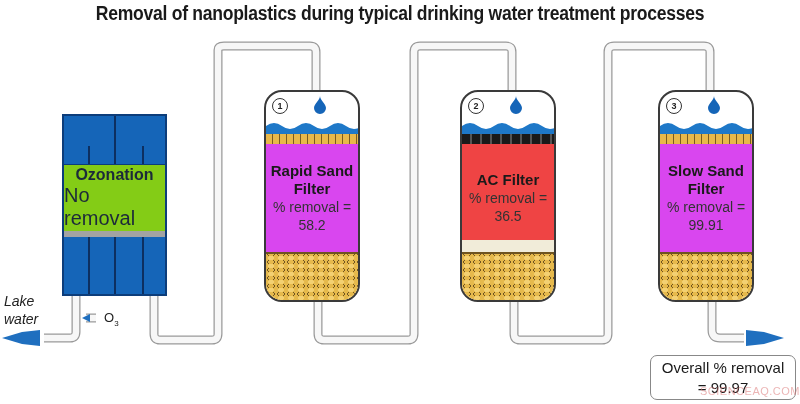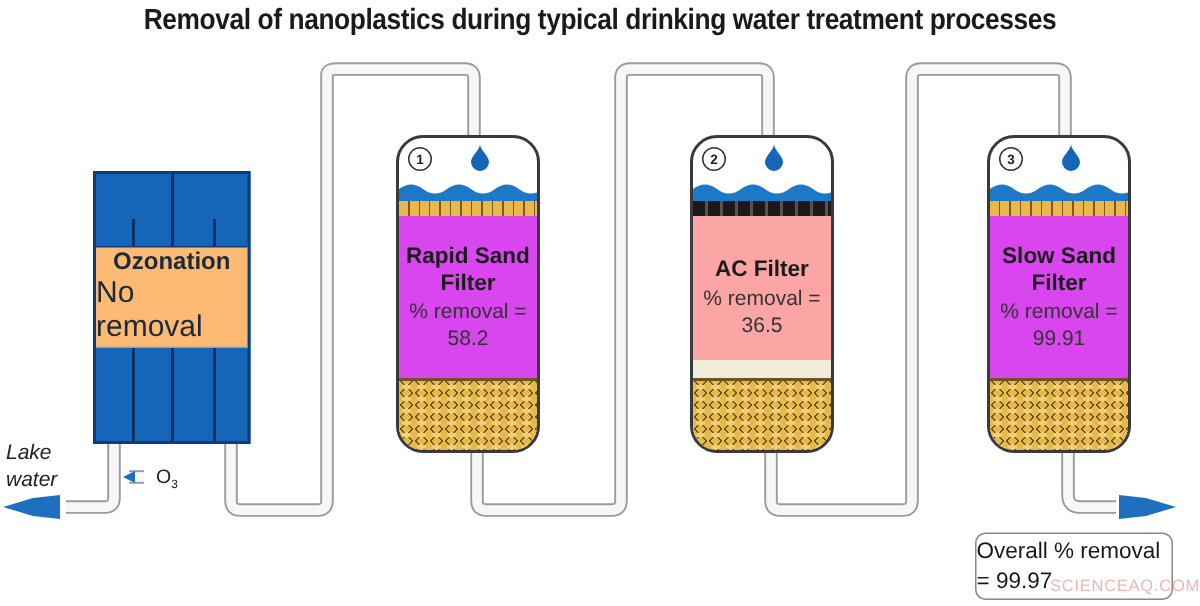--- a/index.html
+++ b/index.html
@@ -1,40 +1,40 @@
 <!DOCTYPE html>
 <html><head>
   <meta charset="utf-8">
   <style>
     html, body { margin: 0; padding: 0; background: #ffffff; }
     body { width: 800px; height: 404px; position: relative; overflow: hidden; font-family: "Liberation Sans", sans-serif; }
     .title { position: absolute; left: 0; top: 2px; width: 800px; text-align: center; font-size: 19.5px; font-weight: bold; color: #1a1a1a; letter-spacing: -0.3px; transform: scaleX(0.9); }
     svg.pipes { position: absolute; left: 0; top: 0; }
     .ozone { position: absolute; left: 62px; top: 114px; width: 105px; height: 182px; background: #1565b8; border: 2px solid #0d3d7a; box-sizing: border-box; }
-    .ozone .band { position: absolute; left: 0; right: 0; top: 48px; height: 66px; background: #fdba74; border-top: 1px solid #0d3d7a; border-bottom: 1px solid #a3a3a3; display: flex; flex-direction: column; align-items: center; justify-content: center; }
+    .ozone .band { position: absolute; left: 0; right: 0; top: 48px; height: 66px; background: #84cc16; border-top: 1px solid #0d3d7a; border-bottom: 6px solid #a3a3a3; display: flex; flex-direction: column; align-items: center; justify-content: center; }
     .ozone .vline { position: absolute; width: 2px; background: #0d2f60; }
     .ozone .name { font-size: 16px; font-weight: bold; color: #1c2a3a; z-index: 2; }
     .ozone .note { font-size: 20px; color: #1c2a3a; z-index: 2; }
     .filter { position: absolute; top: 90px; width: 96px; height: 212px; border: 2px solid #3a3a3a; border-radius: 18px; overflow: hidden; box-sizing: border-box; background: #fff; }
     .filter .water { position: absolute; left: 0; right: 0; top: 28px; height: 14px; }
     .filter .top-sand { position: absolute; left: 0; right: 0; top: 42px; height: 10px; background: repeating-linear-gradient(90deg, #e8b84a 0 6px, #7a5a20 6px 7px); }
     .filter .mid { position: absolute; left: 0; right: 0; top: 52px; height: 108px; background: #d946ef; display: flex; flex-direction: column; align-items: center; justify-content: center; text-align: center; }
-    .filter .mid.ac { background: #fca5a5; text-align: center; }
+    .filter .mid.ac { background: #ef4444; text-align: center; }
     .filter .bot { position: absolute; left: 0; right: 0; top: 160px; bottom: 0; background-color: #e6b94c; background-image: radial-gradient(ellipse 5px 3px at 50% 50%, #f3d072 60%, transparent 62%), linear-gradient(45deg, transparent 45%, #6f5420 46%, #6f5420 54%, transparent 55%), linear-gradient(-45deg, transparent 45%, #6f5420 46%, #6f5420 54%, transparent 55%); background-size: 10px 8px; border-top: 2px solid #6f5420; }
     .filter .ac-top { position: absolute; left: 0; right: 0; top: 42px; height: 10px; background: repeating-linear-gradient(90deg, #1a1a1a 0 8px, #555 8px 10px); }
     .filter .ac-light { position: absolute; left: 0; right: 0; top: 148px; height: 12px; background: #f1ecd9; }
     .filter .name { font-size: 15px; font-weight: bold; color: #1a1a1a; line-height: 18px; }
     .filter .pct { font-size: 14px; color: #333; line-height: 18px; }
     .filter .val { font-size: 14px; color: #333; line-height: 18px; }
     .badge { position: absolute; left: 6px; top: 6px; width: 14px; height: 14px; border: 1.5px solid #333; border-radius: 50%; font-size: 9px; font-weight: bold; text-align: center; line-height: 14px; color: #222; background: #fff; }
     .drop { position: absolute; left: 48px; top: 4px; }
     .label-lake { position: absolute; left: 4px; top: 292px; font-size: 14px; color: #222; line-height: 18px; font-style: italic; }
     .o3 { position: absolute; left: 104px; top: 310px; font-size: 13px; font-weight: normal; color: #222; }
     .o3 sub { font-size: 8px; }
-    .overall { position: absolute; left: 650px; top: 355px; width: 132px; height: 45px; border: 1.5px solid #888; border-radius: 7px; box-sizing: border-box; }
+    .overall { position: absolute; left: 650px; top: 355px; width: 146px; height: 45px; border: 1.5px solid #888; border-radius: 7px; box-sizing: border-box; text-align: center; }
     .overall .l1 { font-size: 15px; color: #1a1a1a; line-height: 20px; margin-top: 2px; }
     .overall .l2 { font-size: 15px; color: #1a1a1a; line-height: 20px; }
     .watermark { position: absolute; left: 700px; top: 385px; font-size: 11px; color: rgba(220,120,120,0.55); letter-spacing: 0.5px; }
   </style>
 </head>
 <body>
 
 <div class="title">Removal of nanoplastics during typical drinking water treatment processes</div>
 
 <svg class="pipes" width="800" height="404">

